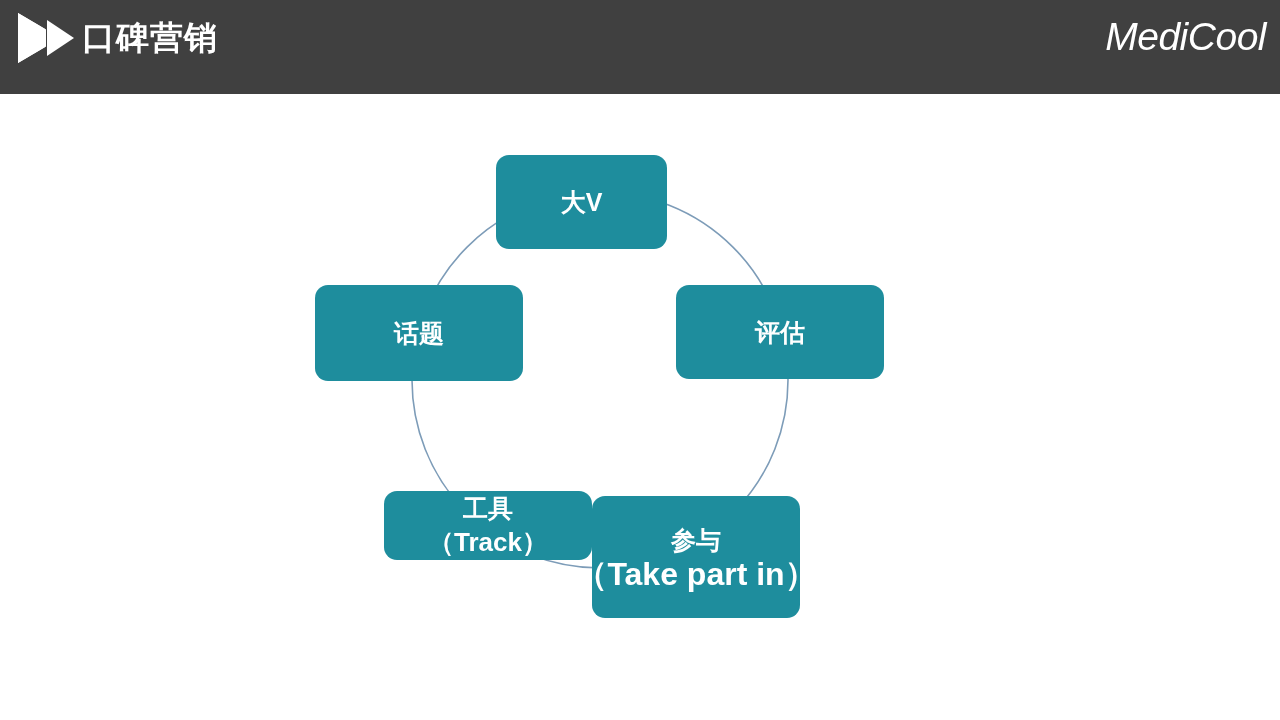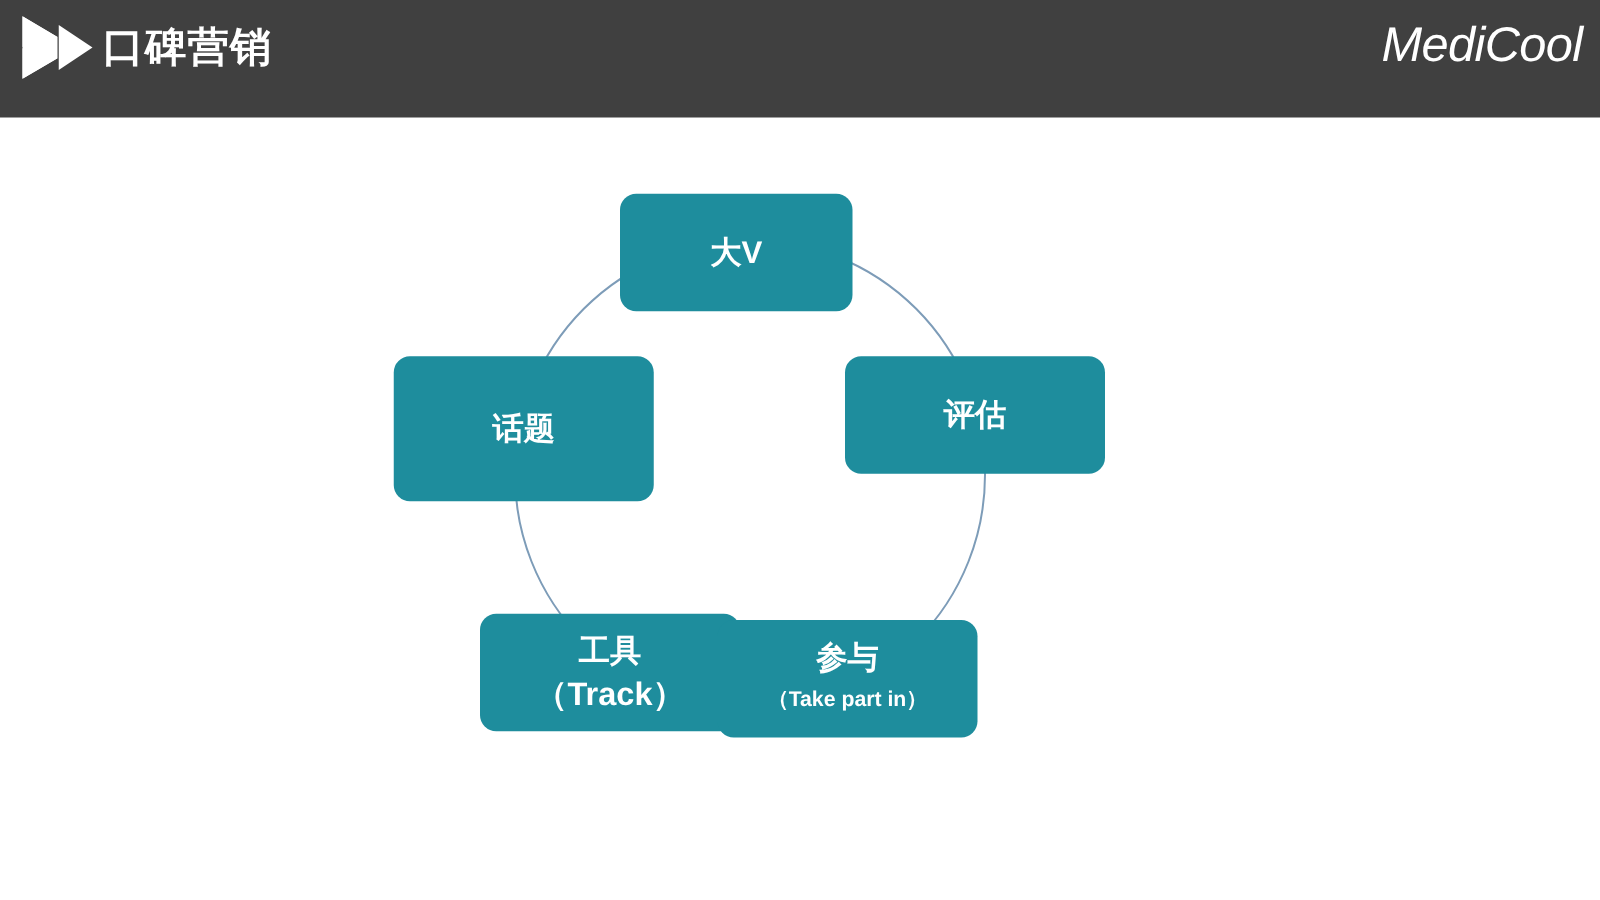--- a/index.html
+++ b/index.html
@@ -93,27 +93,27 @@
     white-space: nowrap;
   }
   .node-en {
     font-size: 26px;
     font-weight: bold;
     line-height: 34px;
     white-space: nowrap;
   }
 
   
-  #node-talker      { left: 496px; top: 80px;  width: 186px; height: 94px; }
+  #node-talker      { left: 496px; top: 80px;  width: 171px; height: 94px; }
   #node-track       { left: 676px; top: 210px; width: 208px; height: 94px; }
-  #node-takepartin  { left: 574px; top: 421px; width: 208px; height: 94px; }
-  #node-tool        { left: 384px; top: 416px; width: 208px; height: 94px; }
-  #node-topic       { left: 315px; top: 210px; width: 208px; height: 116px; }
+  #node-takepartin  { left: 592px; top: 421px; width: 208px; height: 122px; }
+  #node-tool        { left: 384px; top: 416px; width: 208px; height: 69px; }
+  #node-topic       { left: 315px; top: 210px; width: 208px; height: 96px; }
 
-  #node-takepartin .node-en { font-size: 17px; text-align: right; }
+  #node-takepartin .node-en { font-size: 32px; text-align: right; }
 </style>
 </head>
 <body>
 
 <div id="header-bar">
 
   <span id="brand-mark">
     <svg width="60" height="54" viewBox="0 0 60 54" xmlns="http://www.w3.org/2000/svg">
 
       <path d="M2,2 L30,18.5 L30,35.5 L2,52 Z" fill="#ffffff"></path>

